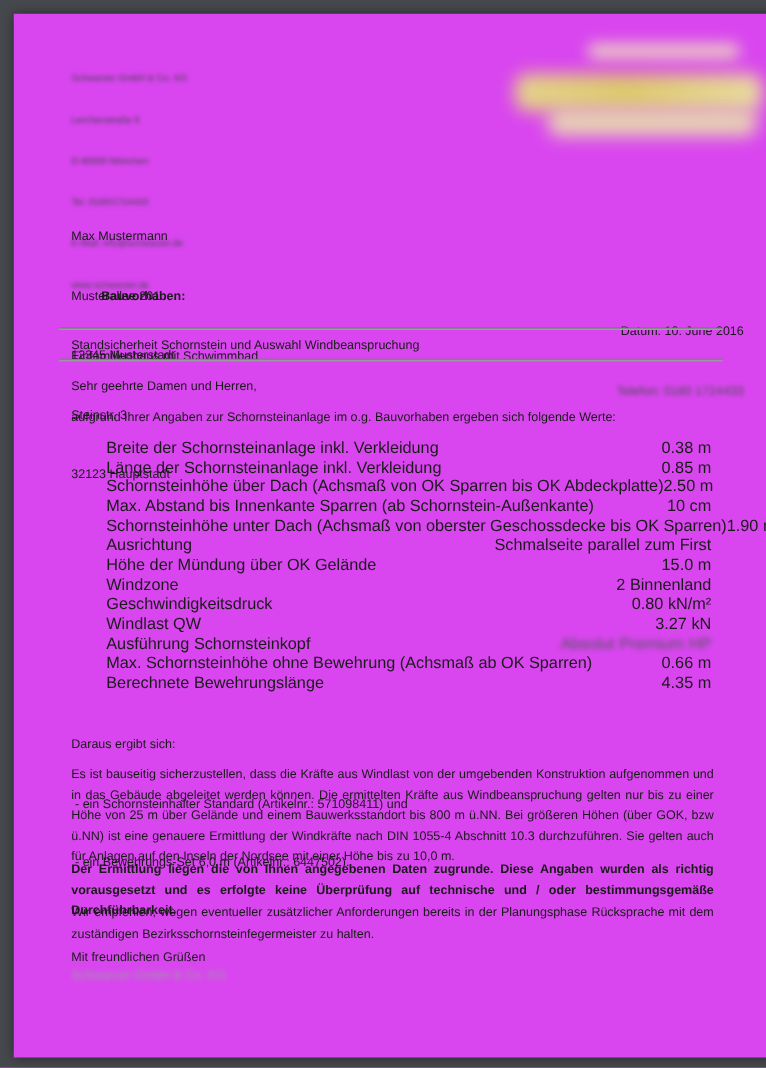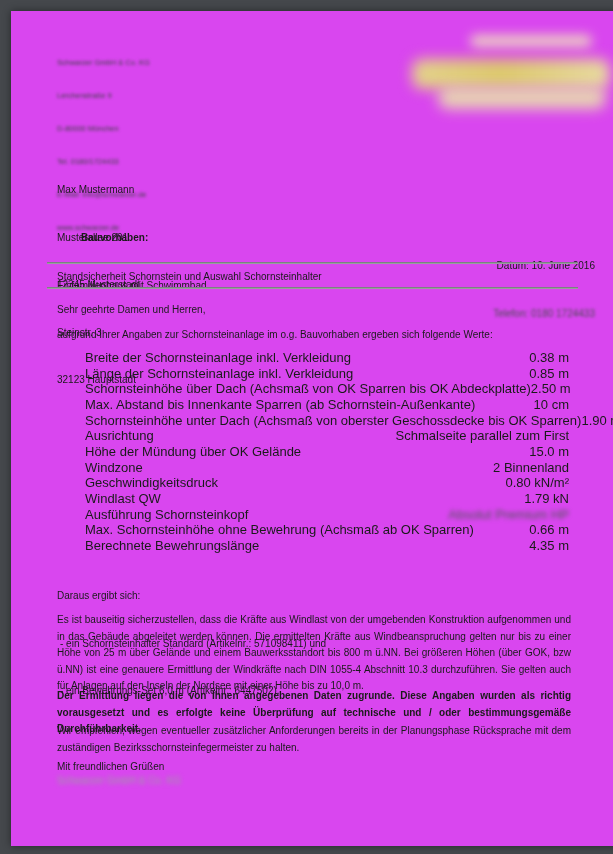--- a/index.html
+++ b/index.html
@@ -92,21 +92,21 @@
     <div>Steinstr. 3</div>
     <div>32123 Hauptstadt</div>
   </div>
 
   <div class="abs txt meta">
     <div>Datum: 10. June 2016</div>
     <div class="blurline">Telefon: 0180 1724433</div>
   </div>
 
   <div class="abs rule rule1"></div>
-  <div class="abs txt subject">Standsicherheit Schornstein und Auswahl Schornsteinhalter</div>
+  <div class="abs txt subject">Standsicherheit Schornstein und Auswahl Windbeanspruchung</div>
   <div class="abs rule rule2"></div>
 
   <div class="abs txt salutation">Sehr geehrte Damen und Herren,</div>
   <div class="abs txt intro">aufgrund Ihrer Angaben zur Schornsteinanlage im o.g. Bauvorhaben ergeben sich folgende Werte:</div>
 
   <div class="abs vtable">
     <div class="vrow">
       <span class="vlabel">Breite der Schornsteinanlage inkl. Verkleidung</span>
       <span class="vval">0.38 m</span>
     </div>
@@ -137,21 +137,21 @@
     <div class="vrow">
       <span class="vlabel">Windzone</span>
       <span class="vval">2 Binnenland</span>
     </div>
     <div class="vrow">
       <span class="vlabel">Geschwindigkeitsdruck</span>
       <span class="vval">0.80 kN/m²</span>
     </div>
     <div class="vrow">
       <span class="vlabel">Windlast QW</span>
-      <span class="vval">1.79 kN</span>
+      <span class="vval">3.27 kN</span>
     </div>
     <div class="vrow">
       <span class="vlabel">Ausführung Schornsteinkopf</span>
       <span class="vval redact">Absolut Premium HP</span>
     </div>
     <div class="vrow">
       <span class="vlabel">Max. Schornsteinhöhe ohne Bewehrung (Achsmaß ab OK Sparren)</span>
       <span class="vval">0.66 m</span>
     </div>
     <div class="vrow">

